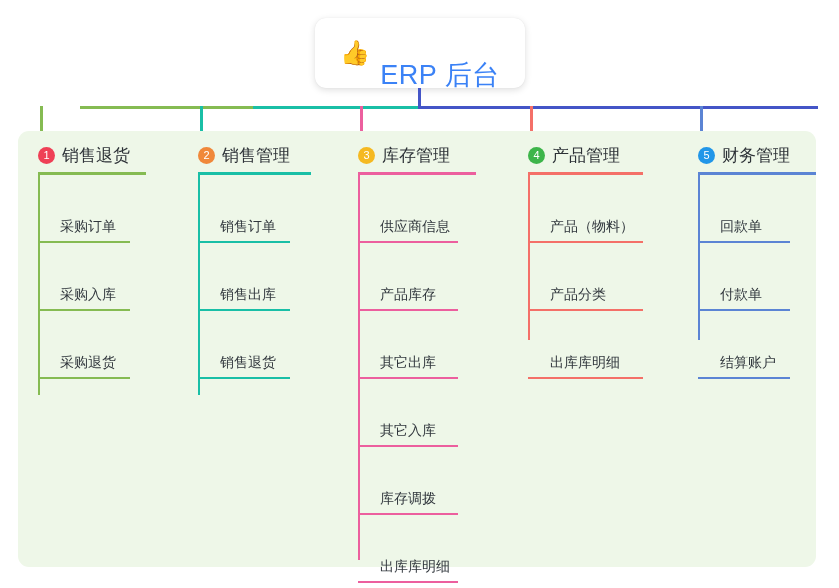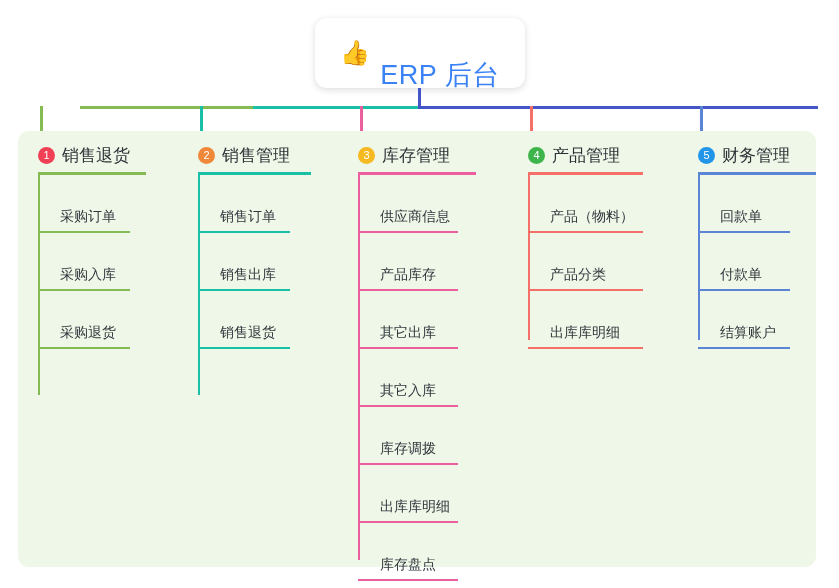--- a/index.html
+++ b/index.html
@@ -125,21 +125,21 @@
     margin-top: 0;
   }
   .spine {
     position: absolute;
     left: 0;
     top: 0;
     width: 2px;
   }
   .child {
     position: relative;
-    height: 58px;
+    height: 68px;
     box-sizing: border-box;
   }
   .child-label {
     position: absolute;
     left: 22px;
     bottom: 7px;
     font-size: 14px;
     color: #31373d;
     white-space: nowrap;
   }

